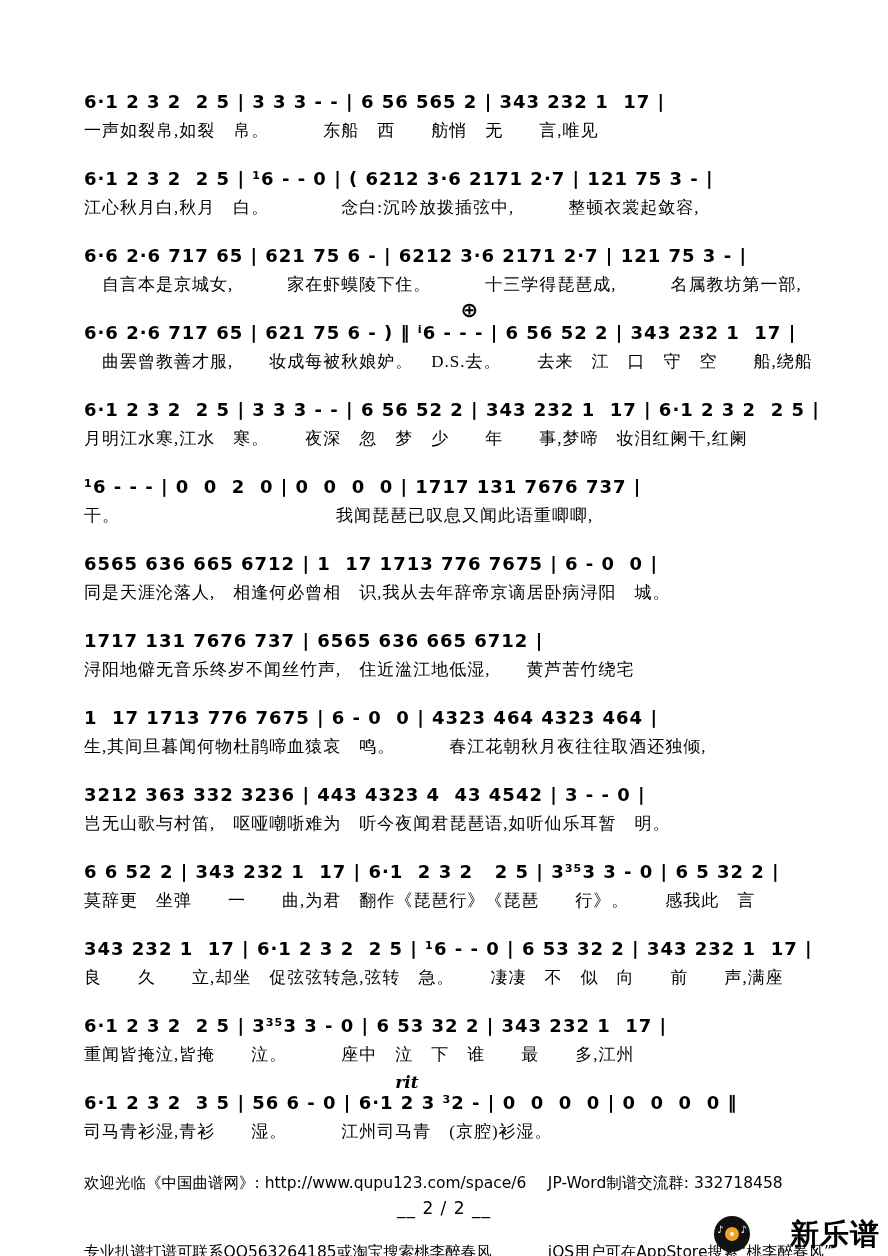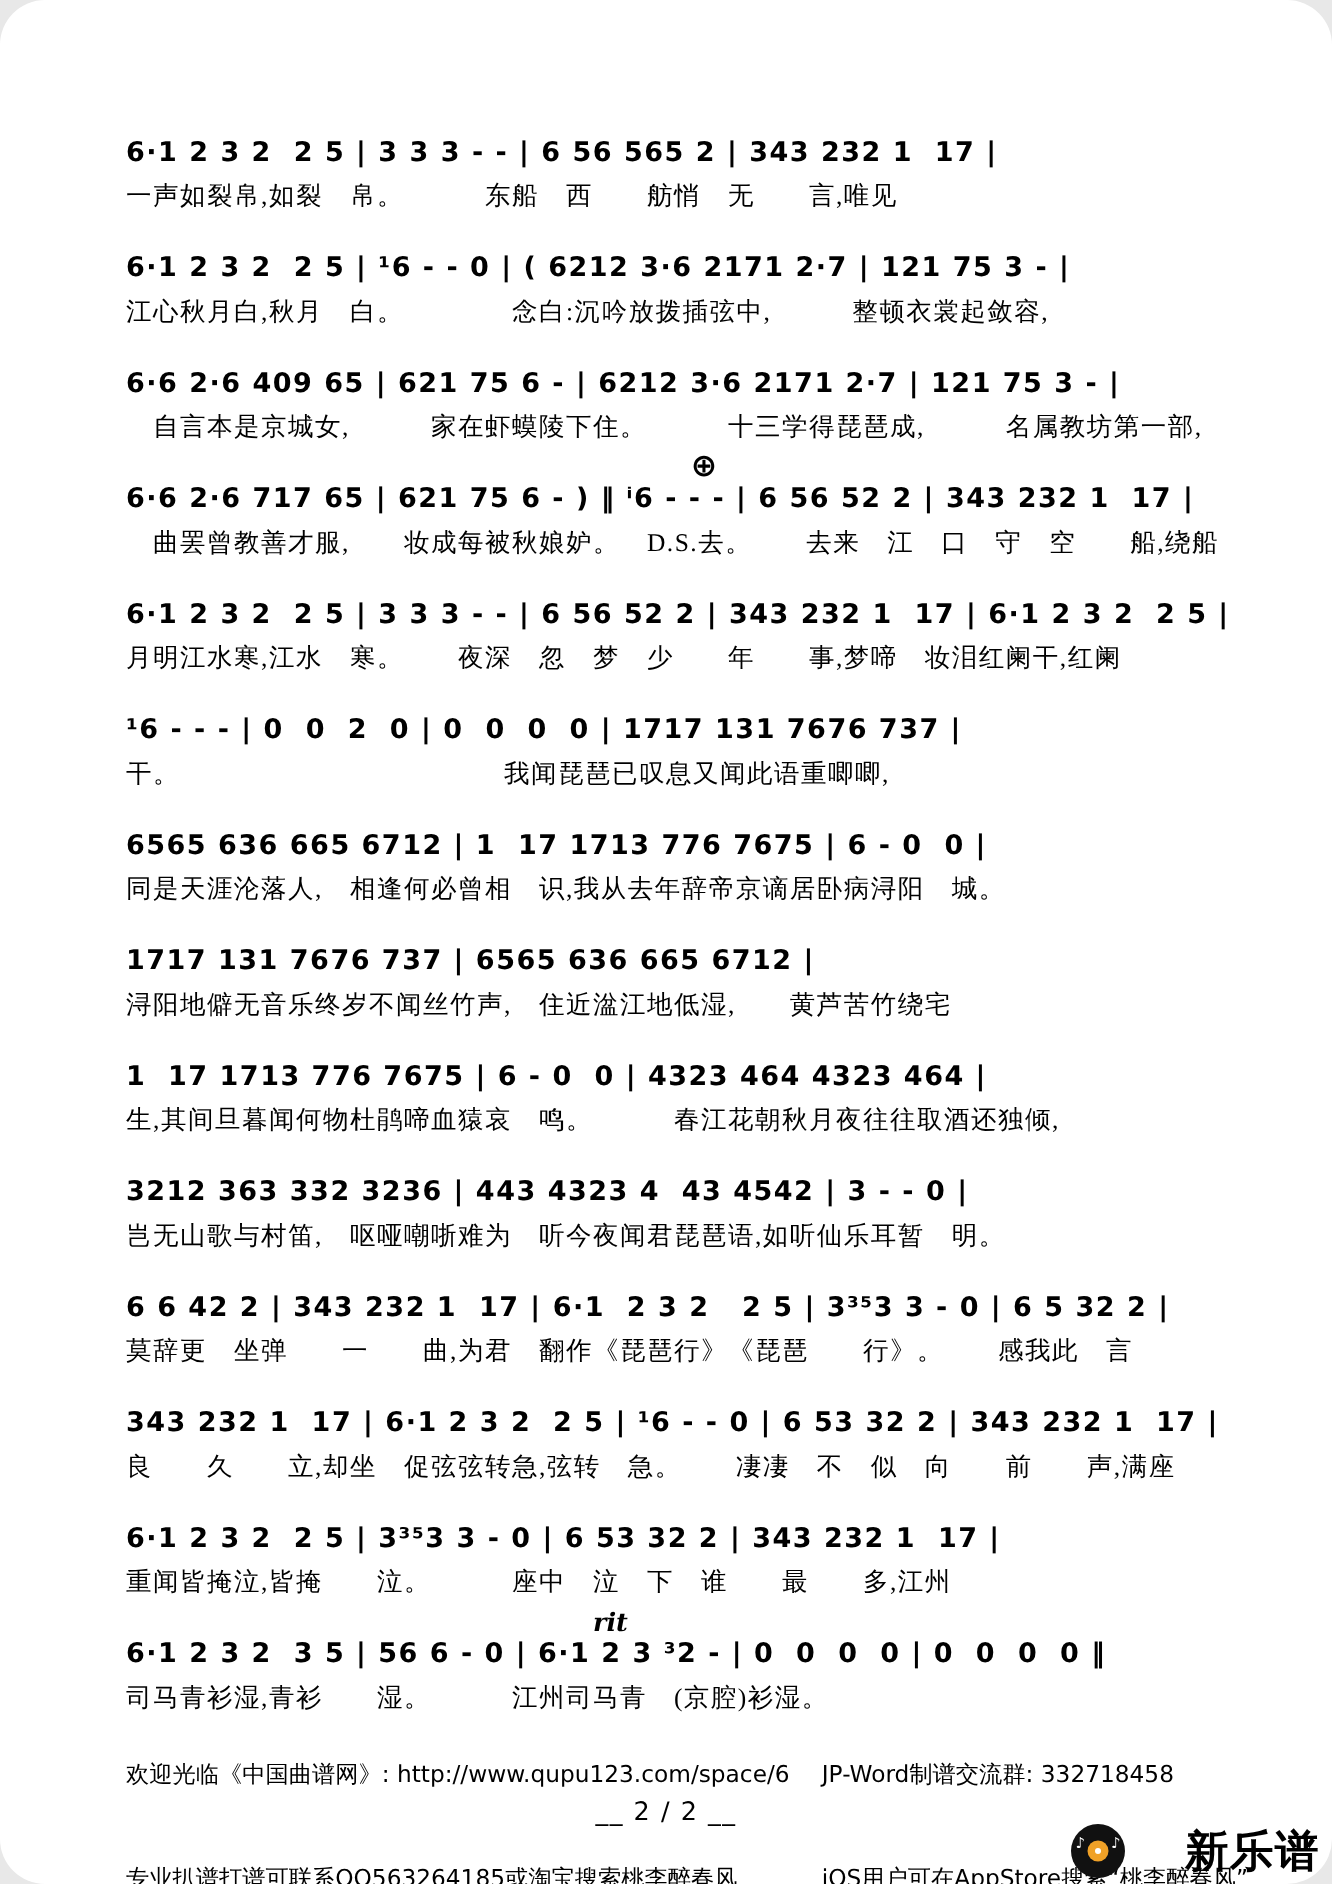--- a/index.html
+++ b/index.html
@@ -4,21 +4,20 @@
 <style>
   html,body { margin:0; padding:0; background:#e8e8e8; }
   .page {
     position:relative;
     width:888px; height:1256px;
     margin:0 auto;
     background:#ffffff;
     color:#000;
     font-family:"DejaVu Sans", sans-serif;
     overflow:hidden;
-    border-radius:30px;
   }
   .score {
     position:absolute;
     left:84px; right:80px; top:88px;
   }
   .system { position:relative; height:77px; }
   .notes {
     font-family:"DejaVu Sans", sans-serif;
     font-weight:bold;
     font-size:18px;
@@ -107,21 +106,21 @@
       <div class="notes">6·1 2 3 2  2 5 | 3 3 3 - - | 6 56 565 2 | 343 232 1  17 |</div>
       <div class="lyrics">一声如裂帛,如裂　帛。　　　东船　西　　舫悄　无　　言,唯见</div>
     </div>
 
     <div class="system">
       <div class="notes">6·1 2 3 2  2 5 | ¹6 - - 0 | ( 6212 3·6 2171 2·7 | 121 75 3 - |</div>
       <div class="lyrics">江心秋月白,秋月　白。　　　　念白:沉吟放拨插弦中,　　　整顿衣裳起敛容,</div>
     </div>
 
     <div class="system">
-      <div class="notes">6·6 2·6 409 65 | 621 75 6 - | 6212 3·6 2171 2·7 | 121 75 3 - |</div>
+      <div class="notes">6·6 2·6 717 65 | 621 75 6 - | 6212 3·6 2171 2·7 | 121 75 3 - |</div>
       <div class="lyrics">　自言本是京城女,　　　家在虾蟆陵下住。　　　十三学得琵琶成,　　　名属教坊第一部,</div>
     </div>
 
     <div class="system">
       <div class="mark mark-coda">⊕</div>
       <div class="notes">6·6 2·6 717 65 | 621 75 6 - ) ‖ ⁱ6 - - - | 6 56 52 2 | 343 232 1  17 |</div>
       <div class="lyrics">　曲罢曾教善才服,　　妆成每被秋娘妒。　D.S.去。　　去来　江　口　守　空　　船,绕船</div>
     </div>
 
     <div class="system">
@@ -148,21 +147,21 @@
       <div class="notes">1  17 1713 776 7675 | 6 - 0  0 | 4323 464 4323 464 |</div>
       <div class="lyrics">生,其间旦暮闻何物杜鹃啼血猿哀　鸣。　　　春江花朝秋月夜往往取酒还独倾,</div>
     </div>
 
     <div class="system">
       <div class="notes">3212 363 332 3236 | 443 4323 4  43 4542 | 3 - - 0 |</div>
       <div class="lyrics">岂无山歌与村笛,　呕哑嘲哳难为　听今夜闻君琵琶语,如听仙乐耳暂　明。</div>
     </div>
 
     <div class="system">
-      <div class="notes">6 6 42 2 | 343 232 1  17 | 6·1  2 3 2   2 5 | 3³⁵3 3 - 0 | 6 5 32 2 |</div>
+      <div class="notes">6 6 52 2 | 343 232 1  17 | 6·1  2 3 2   2 5 | 3³⁵3 3 - 0 | 6 5 32 2 |</div>
       <div class="lyrics">莫辞更　坐弹　　一　　曲,为君　翻作《琵琶行》《琵琶　　行》。　　感我此　言</div>
     </div>
 
     <div class="system">
       <div class="notes">343 232 1  17 | 6·1 2 3 2  2 5 | ¹6 - - 0 | 6 53 32 2 | 343 232 1  17 |</div>
       <div class="lyrics">良　　久　　立,却坐　促弦弦转急,弦转　急。　　凄凄　不　似　向　　前　　声,满座</div>
     </div>
 
     <div class="system">
       <div class="notes">6·1 2 3 2  2 5 | 3³⁵3 3 - 0 | 6 53 32 2 | 343 232 1  17 |</div>

